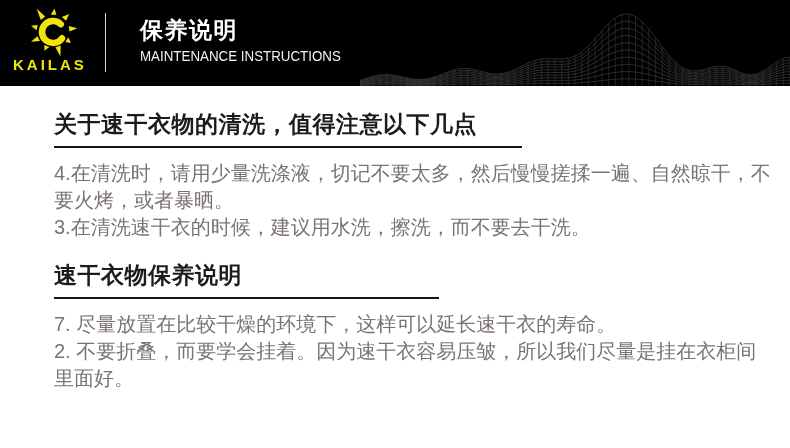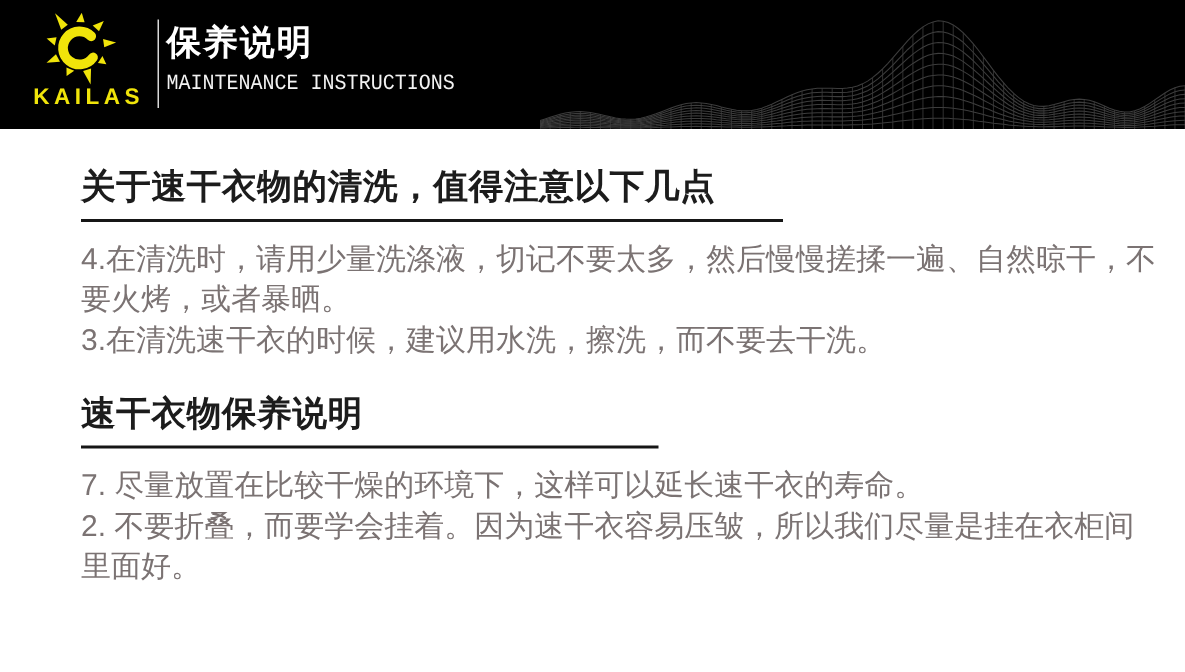--- a/index.html
+++ b/index.html
@@ -9,33 +9,33 @@
     -webkit-font-smoothing:antialiased;
   }
   
   .header{
     position:relative;width:790px;height:86px;background:#000000;overflow:hidden;
   }
   .terrain{position:absolute;right:0;top:0;width:430px;height:86px;}
   .terrain line{stroke:#2f2f2f;stroke-width:.7;}
   .terrain path{stroke:#3d3d3d;stroke-width:.7;fill:none;}
   .logo{
-    position:absolute;left:10px;top:5px;width:86px;height:76px;text-align:right;z-index:2;
+    position:absolute;left:10px;top:5px;width:86px;height:76px;text-align:left;z-index:2;
   }
   .logo svg{display:block;margin:0 auto;}
   .sun-core{stroke:#f0e40a;stroke-width:6.5;fill:none;stroke-linecap:round;}
   .rays polygon{fill:#f0e40a;}
   .brand-name{
     color:#f0e40a;font-size:15px;font-weight:bold;letter-spacing:3px;
     margin-top:-3px;padding-left:3px;
   }
   .header-divider{
     position:absolute;left:105px;top:13px;width:1px;height:59px;background:#d8d8d8;z-index:2;
   }
-  .titles{position:absolute;left:111px;top:17px;z-index:2;font-family:Liberation Mono, monospace;}
+  .titles{position:absolute;left:140px;top:17px;z-index:2;}
   .title-zh{
     color:#ffffff;font-size:23px;font-weight:bold;letter-spacing:1.5px;line-height:26px;
   }
   .title-en{
     color:#f2f2f2;font-size:14.5px;font-weight:400;margin-top:5px;white-space:nowrap;
     transform:scaleX(.92);transform-origin:left center;letter-spacing:0;
   }
   
   .content{padding:0 18px 0 22px;margin-left:32px;}
   .section-heading{

